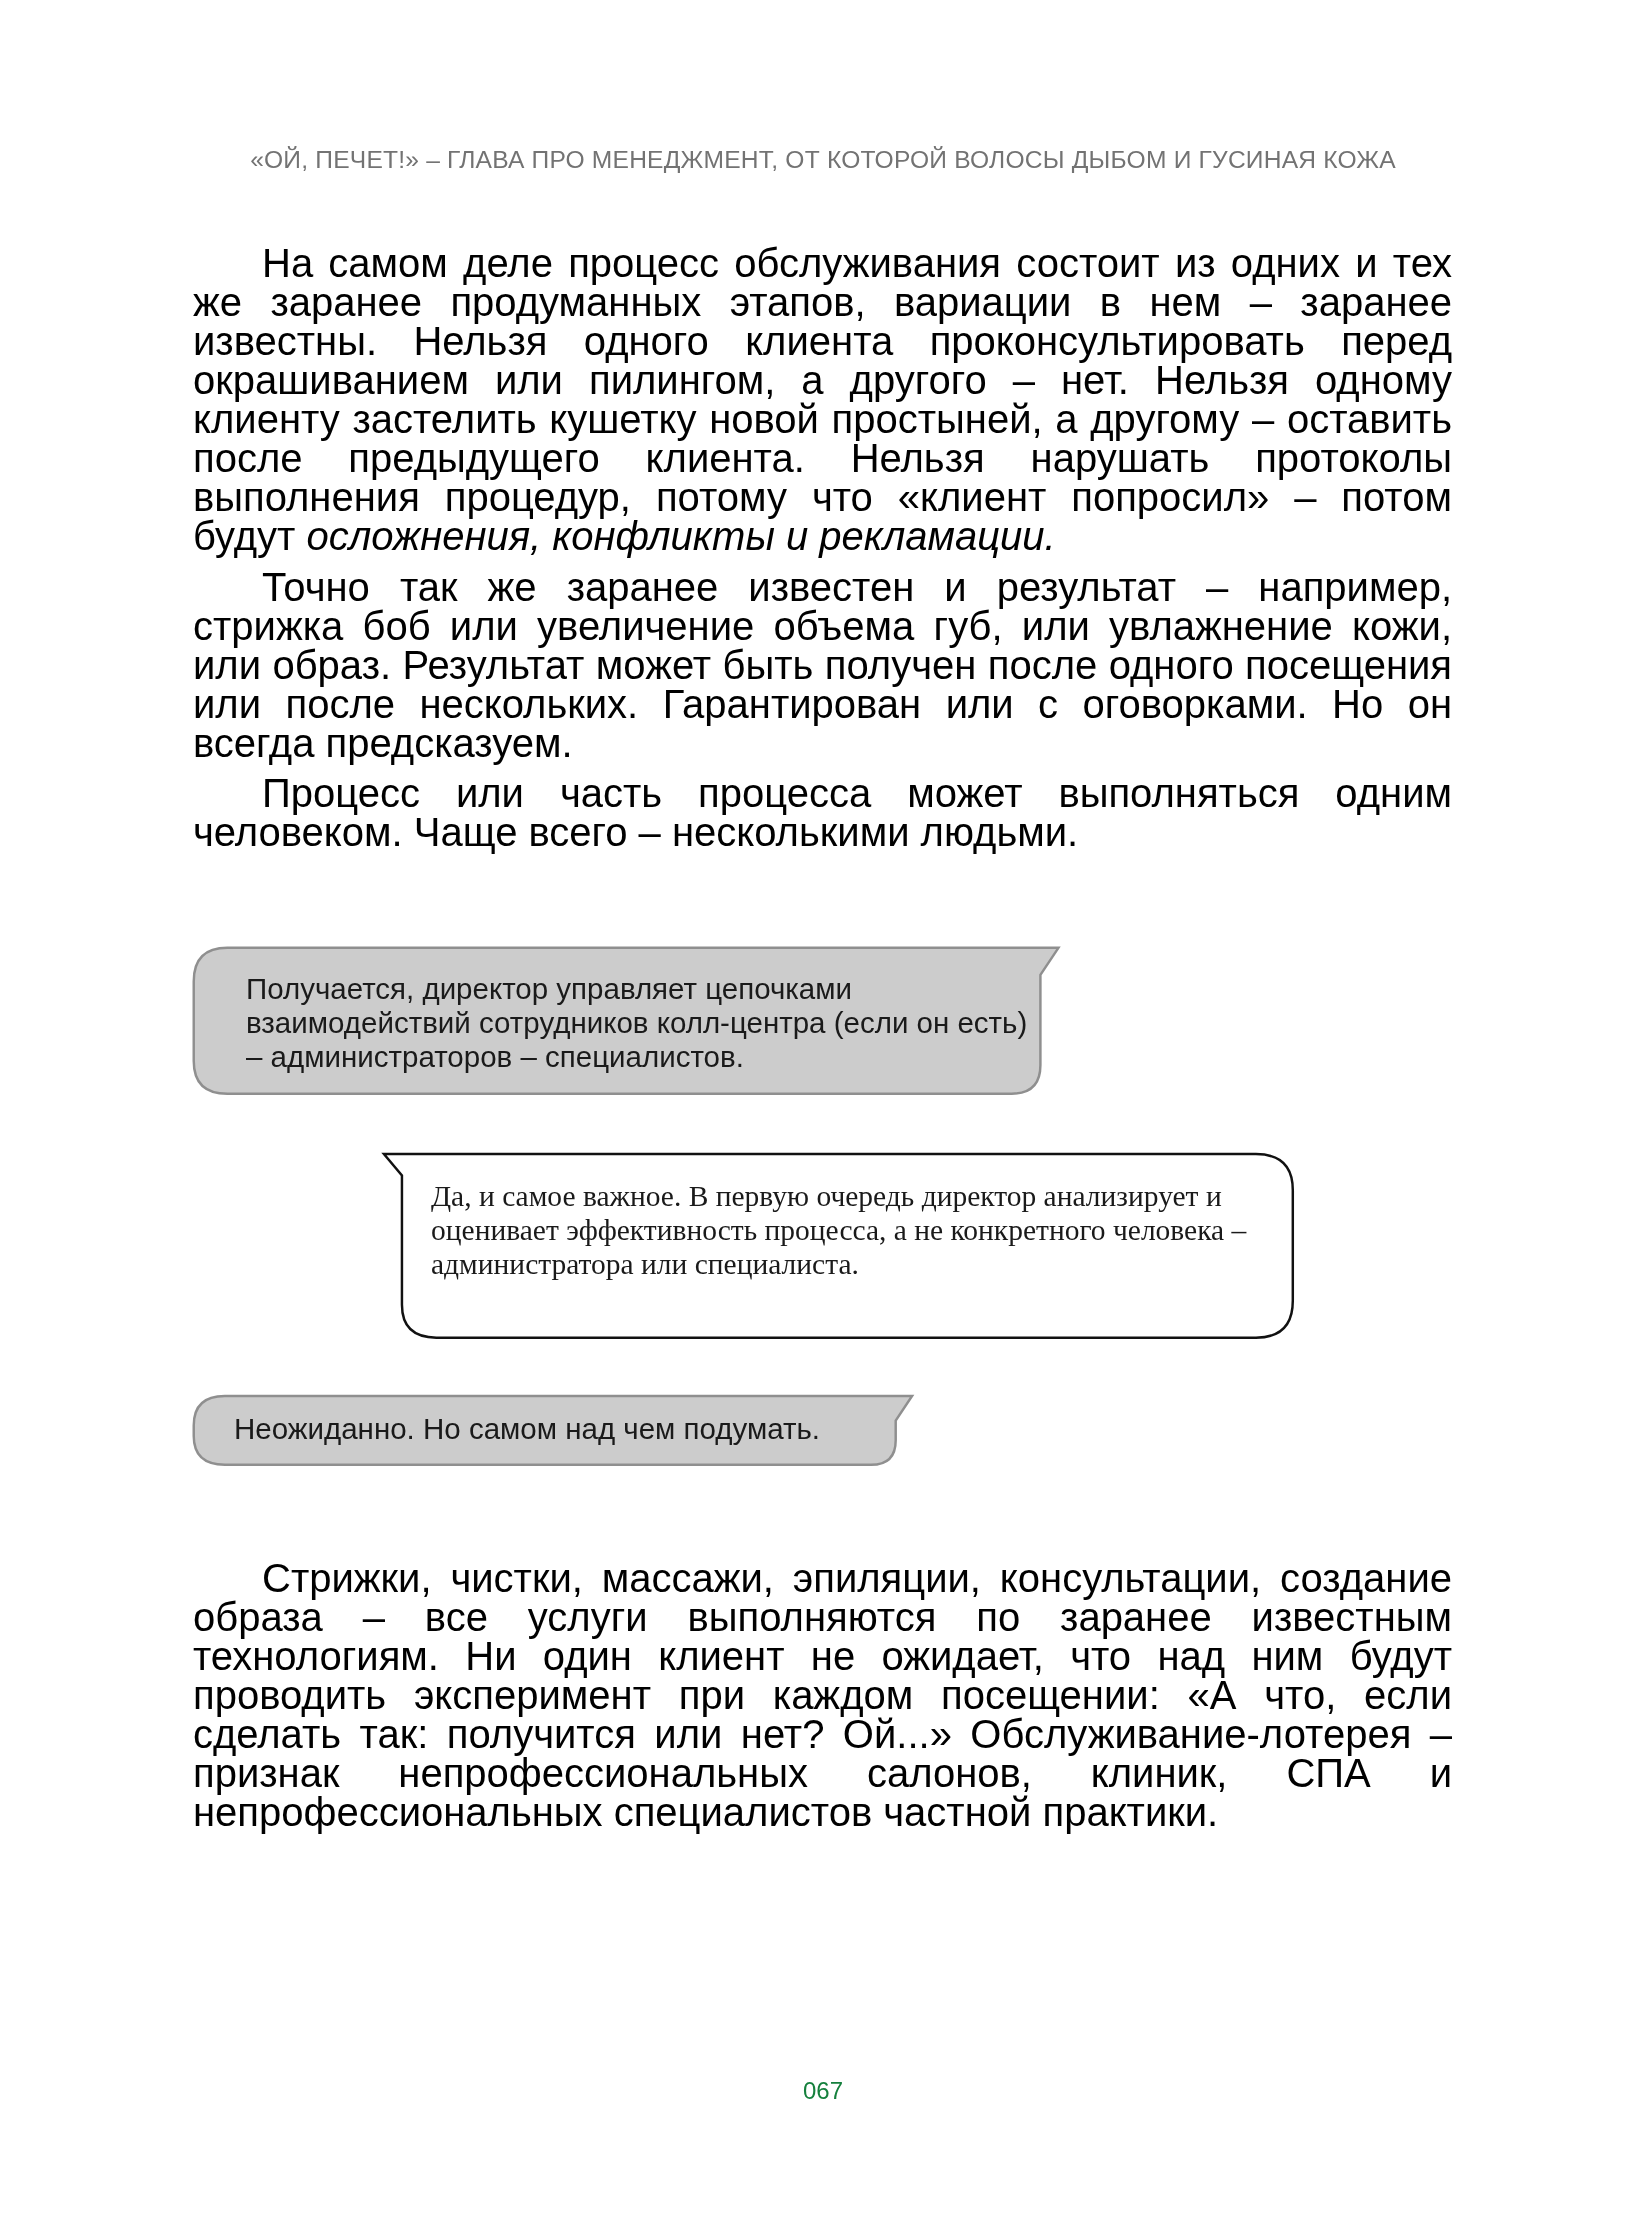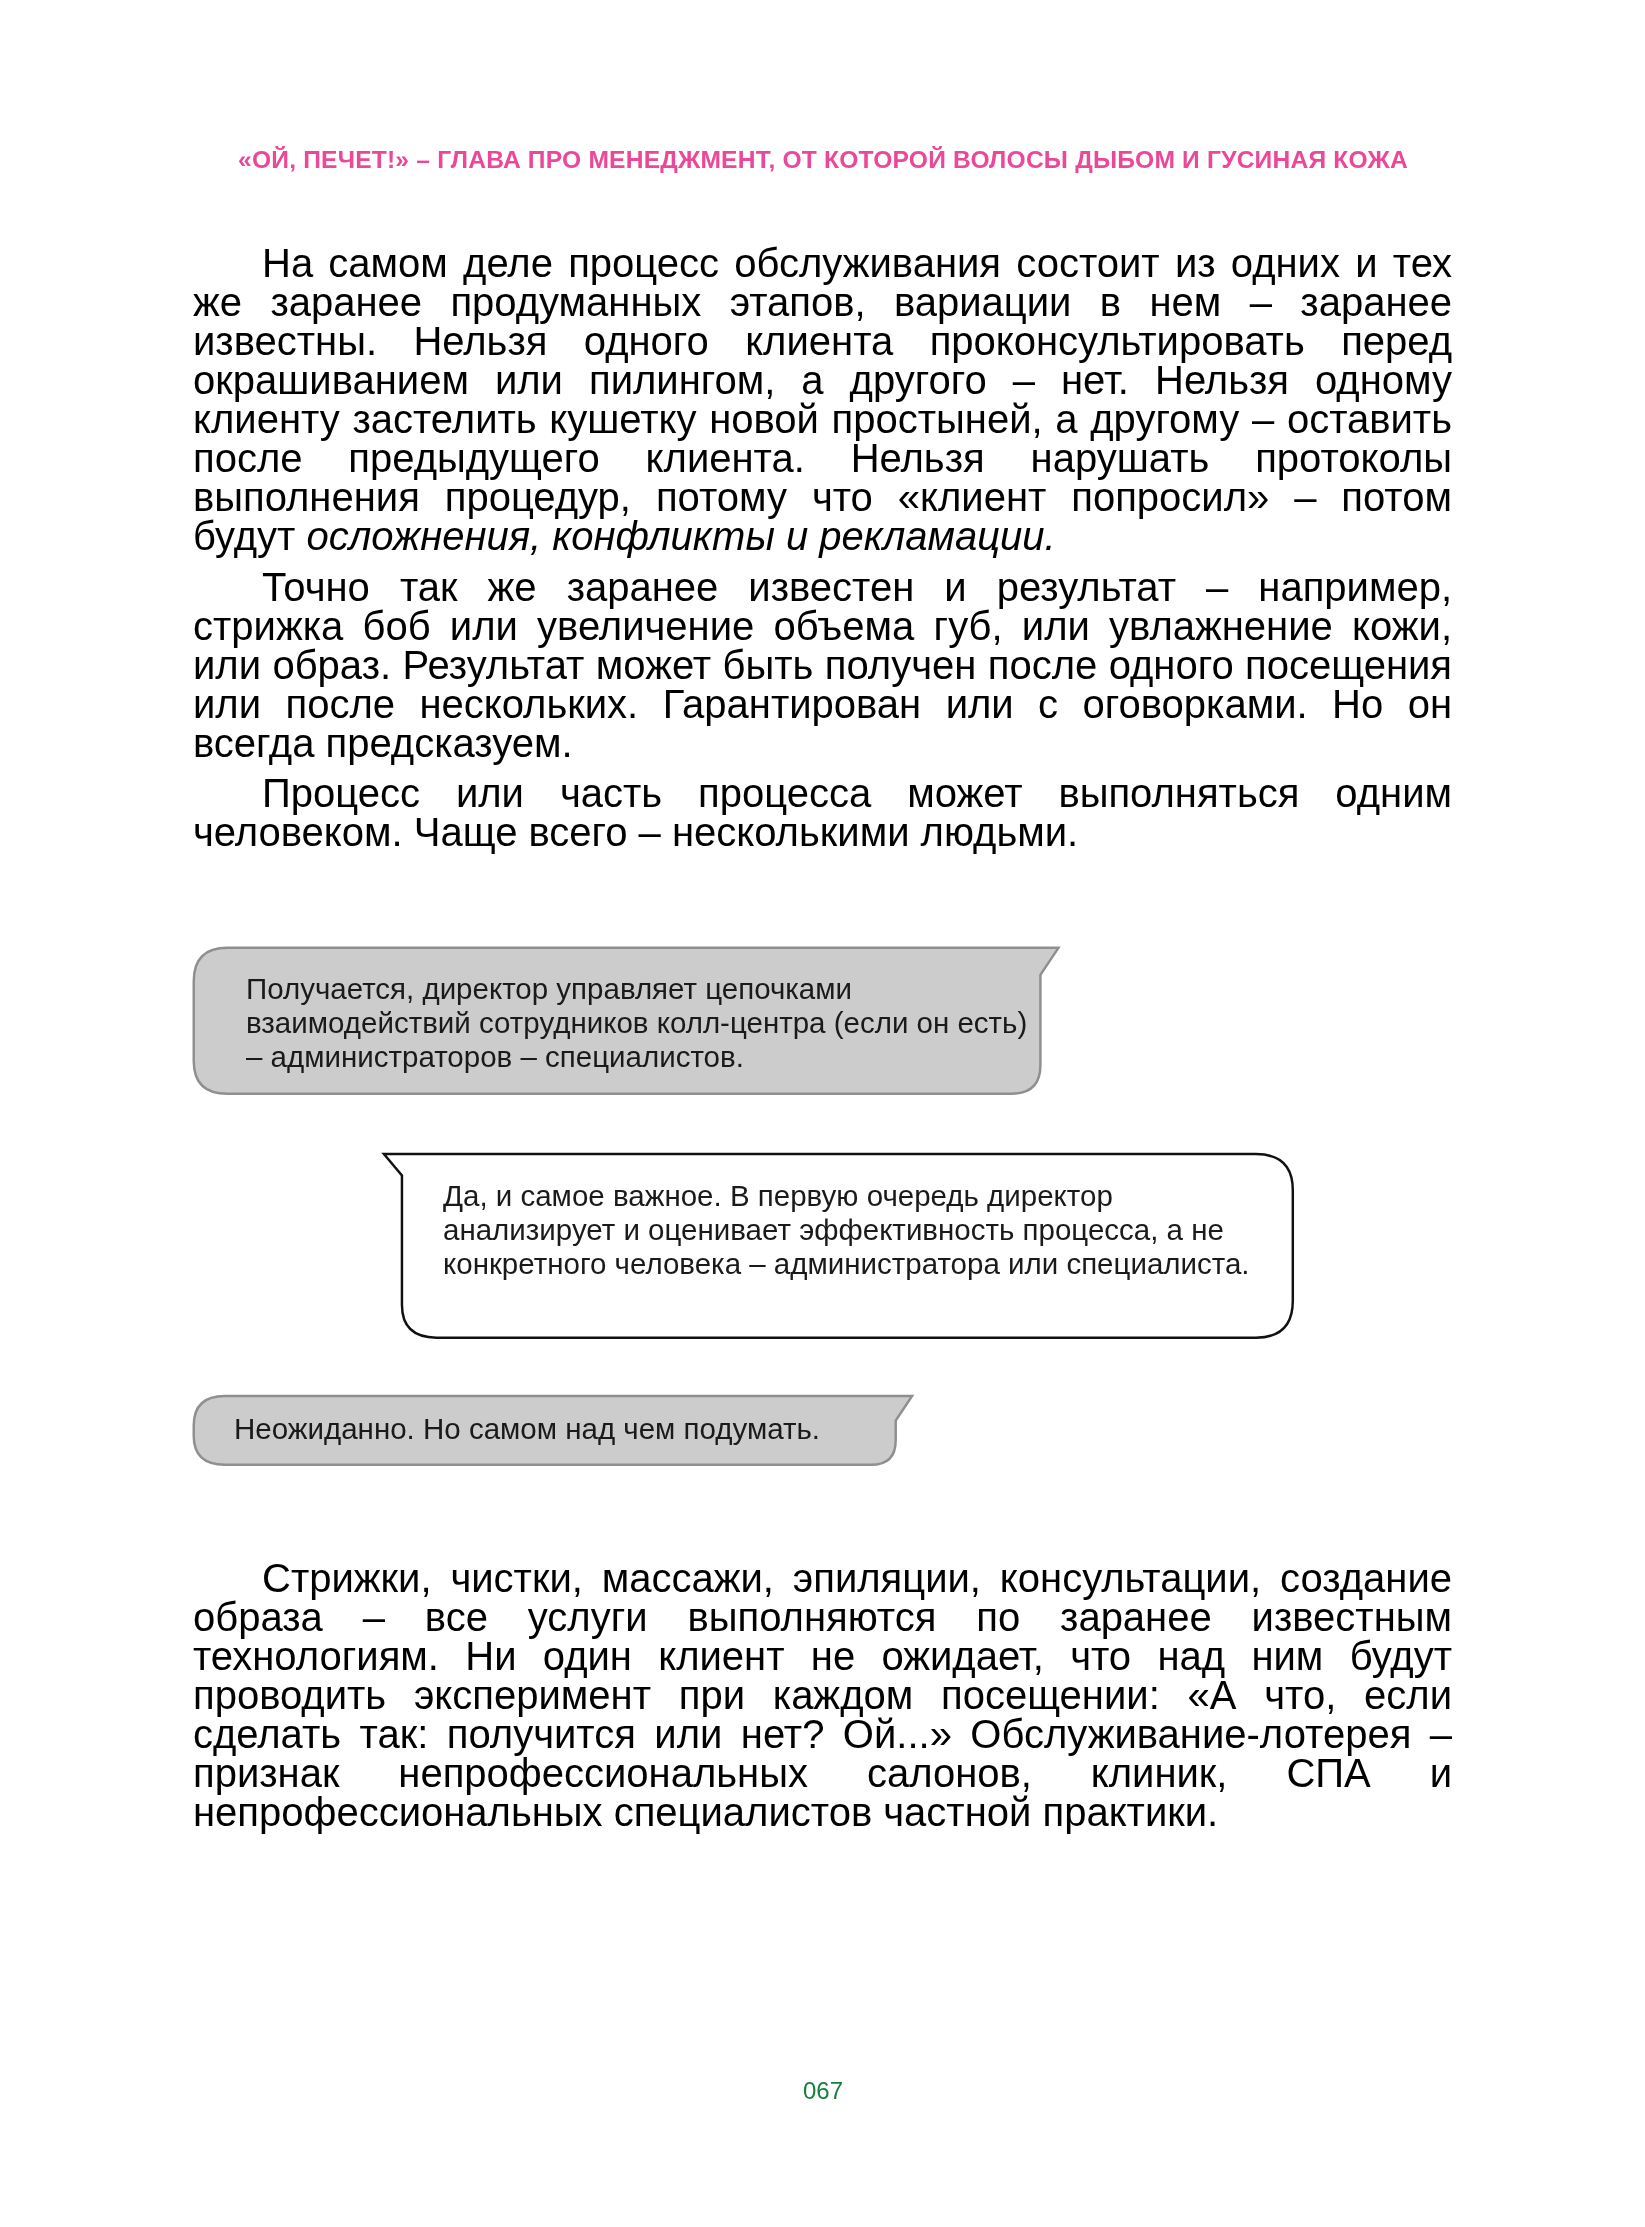--- a/index.html
+++ b/index.html
@@ -1,32 +1,32 @@
 <!DOCTYPE html>
 <html style="font-size:13px"><head>
   <meta charset="utf-8">
   <style>
     html, body { margin: 0; padding: 0; background: #ffffff; }
     body { width: 1646px; height: 2227px; position: relative; overflow: hidden;
            font-family: "Liberation Sans", "DejaVu Sans", sans-serif; color: #1a1a1a; }
     .running-head { position: absolute; top: 146px; left: 0; width: 1646px; text-align: center;
-                    font-size: 24.6px; letter-spacing: 0.2px; color: #ec4899; font-weight: bold; }
+                    font-size: 24.6px; letter-spacing: 0.2px; color: #737373; }
     .body-text { position: absolute; left: 193px; width: 1259px; font-size: 40px; line-height: 39px;
                  text-align: justify; color: #000000; }
     .body-text p { margin: 0 0 11.5px 0; text-indent: 69px; text-align-last: left; }
     .body-text em { font-style: italic; }
     #block1 { top: 244px; }
     #block2 { top: 1559px; }
     .bubble-wrap { position: absolute; }
     .bubble-wrap svg { position: absolute; left: 0; top: 0; overflow: visible; }
     .bubble-text { position: absolute; font-size: 29.5px; line-height: 34px; color: #1a1a1a; }
     #bubble1 { left: 188px; top: 942px; width: 877px; height: 160px; }
     #bubble1 .bubble-text { left: 58px; top: 29.5px; width: 787px; }
     #bubble2 { left: 379px; top: 1149px; width: 922px; height: 197px; }
-    #bubble2 .bubble-text { left: 64px; top: 29.5px; width: 836px; }
+    #bubble2 .bubble-text { left: 52px; top: 29.5px; width: 836px; font-family: Liberation Serif, serif; }
     #bubble3 { left: 188px; top: 1391px; width: 729px; height: 82px; }
     #bubble3 .bubble-text { left: 46px; top: 21px; width: 656px; }
     .page-number { position: absolute; top: 2077px; left: 0; width: 1646px; text-align: center;
                    font-size: 24px; color: #15803d; }
   </style>
 </head>
 <body>
 
 <div class="running-head">«ОЙ, ПЕЧЕТ!» – ГЛАВА ПРО МЕНЕДЖМЕНТ, ОТ КОТОРОЙ ВОЛОСЫ ДЫБОМ И ГУСИНАЯ КОЖА</div>
 

